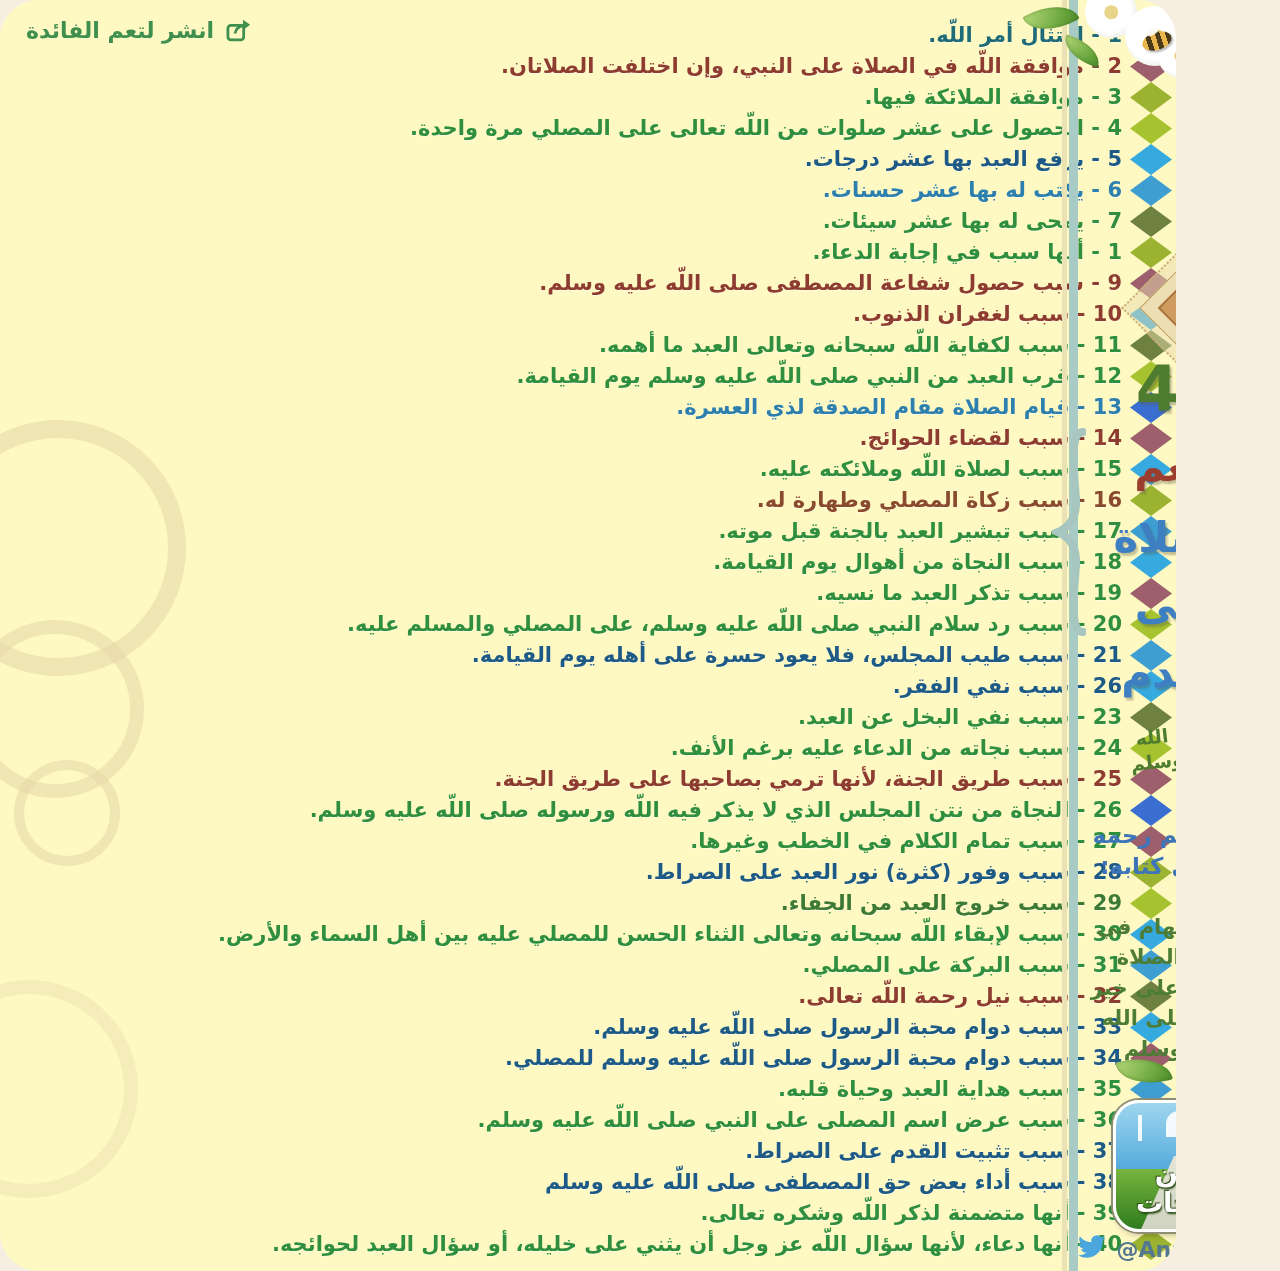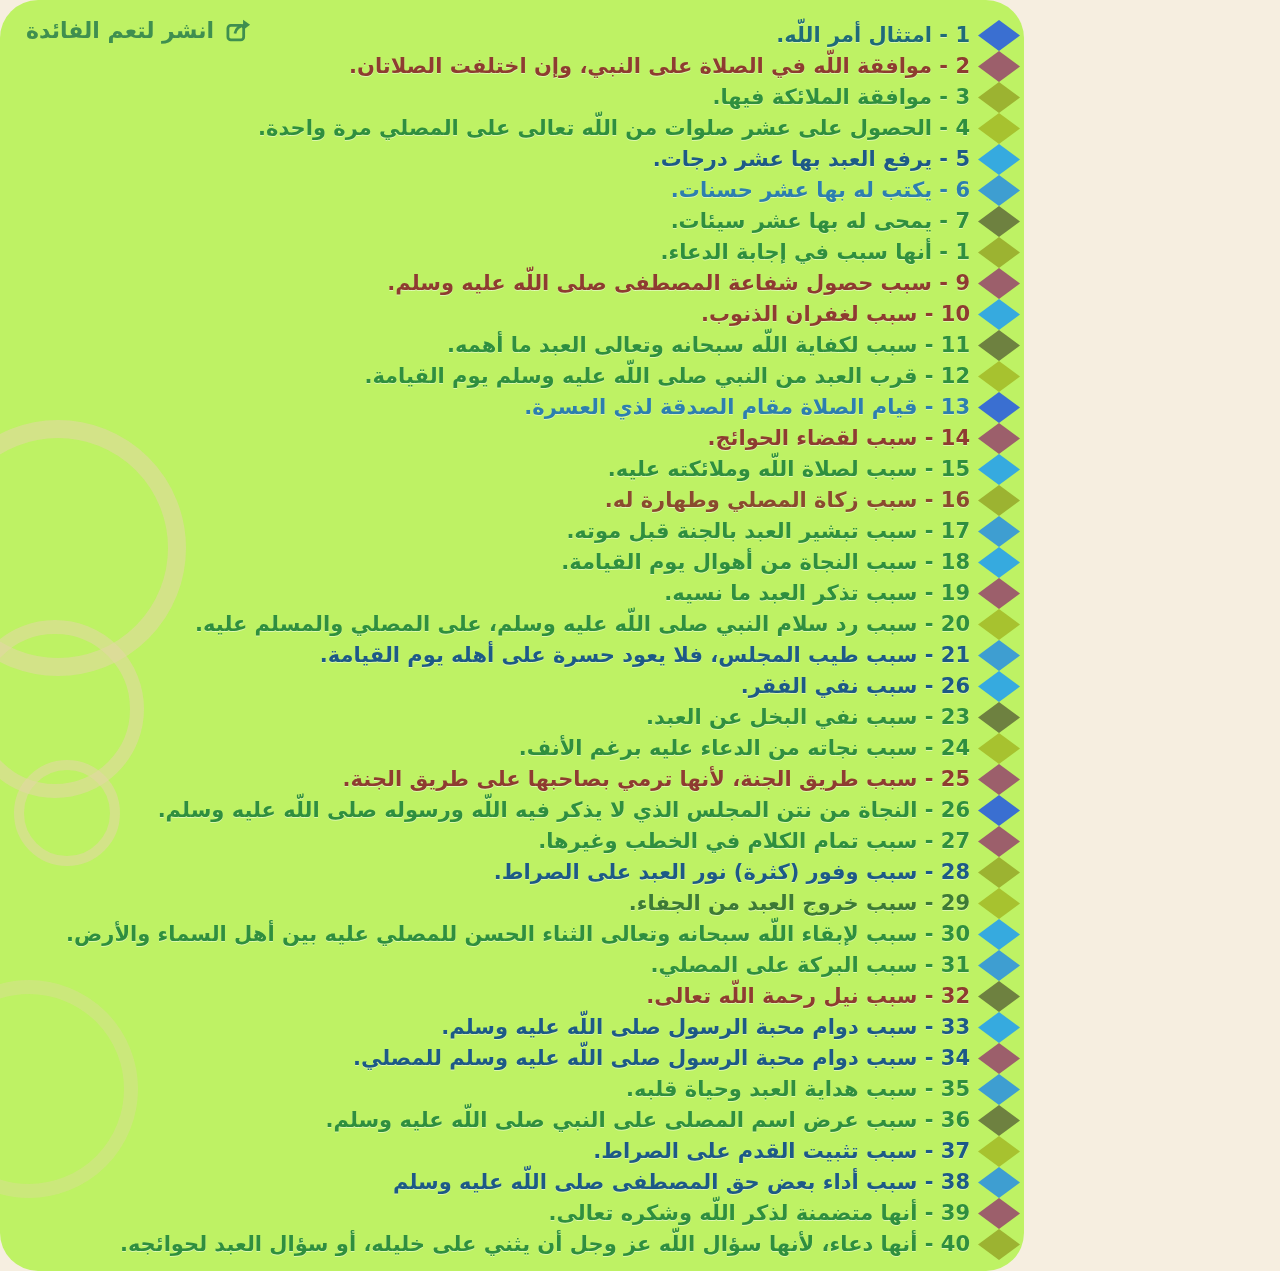--- a/index.html
+++ b/index.html
@@ -4,22 +4,22 @@
 <style>
   html,body{margin:0;padding:0;}
   body{
     width:1280px;height:1271px;
     background:#f6eee0;
     font-family:"DejaVu Sans", sans-serif;
     overflow:hidden;
   }
   .card{
     position:relative;
-    width:1024px;height:1271px;
-    background:#bef264;
+    width:1176px;height:1271px;
+    background:#fef9c3;
     border-radius:38px;
     overflow:hidden;
   }
   
   .wm{position:absolute;border-radius:50%;border:14px solid #e4d7a5;opacity:.55;}
   .wm.w1{left:-70px;top:420px;width:220px;height:220px;border-width:18px;}
   .wm.w2{left:-34px;top:620px;width:150px;height:150px;}
   .wm.w3{left:14px;top:760px;width:86px;height:86px;border-width:10px;}
   .wm.w4{left:-80px;top:980px;width:190px;height:190px;opacity:.35;}
   

